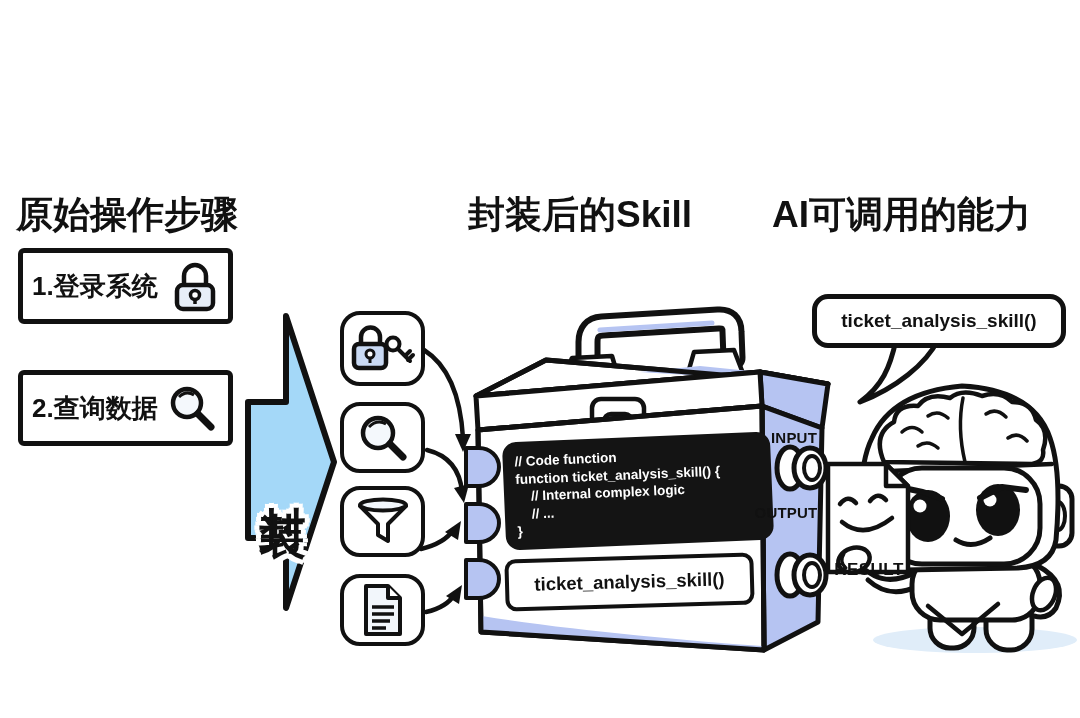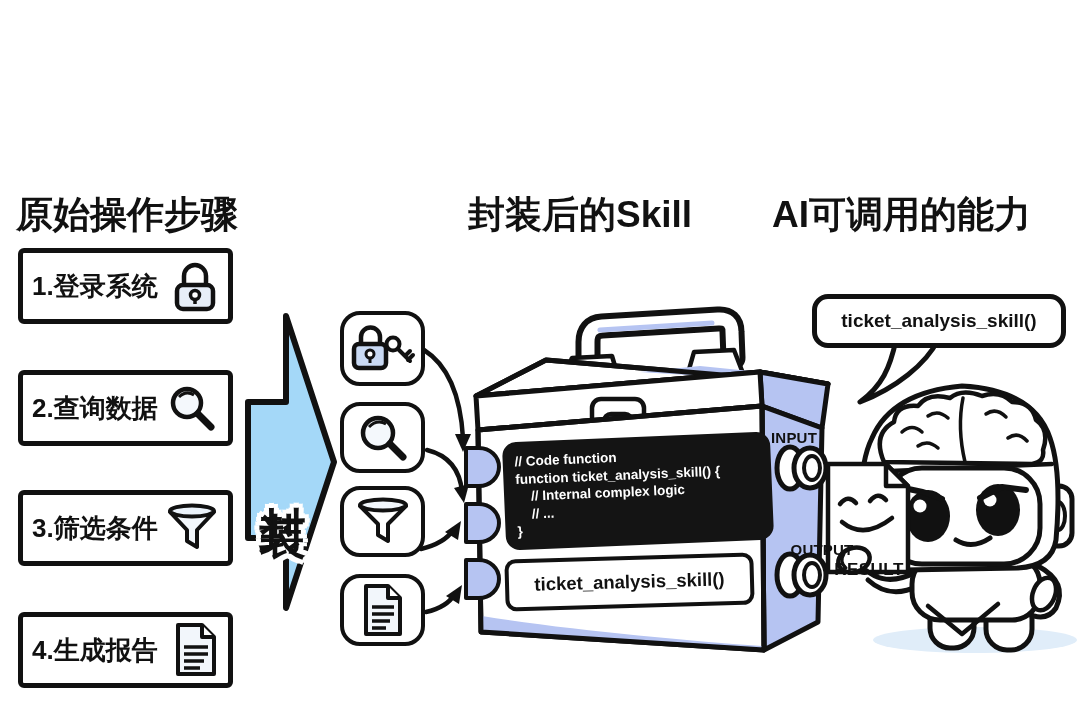--- a/index.html
+++ b/index.html
@@ -44,21 +44,21 @@
   .code-line.indent{padding-left:15px;}
 
   
   .skill-plate{left:505px;top:556px;width:241px;height:44px;background:#fff;border:4px solid #111;
                border-radius:11px;transform:rotate(-1.6deg);display:flex;align-items:center;
                justify-content:center;font-weight:700;font-size:18.5px;white-space:nowrap;}
 
   
   .port-label{font-size:15px;font-weight:800;letter-spacing:0.2px;text-align:center;}
   .lbl-input{left:762px;top:429px;width:64px;}
-  .lbl-output{left:748px;top:541px;width:76px;margin-left:36px;}
+  .lbl-output{left:748px;top:504px;width:76px;}
 
   
   .bubble{left:812px;top:294px;width:254px;height:54px;background:#fff;border:5px solid #111;
           border-radius:16px;display:flex;align-items:center;justify-content:center;
           font-weight:700;font-size:19px;white-space:nowrap;box-sizing:border-box;}
 
   
   .result-label{left:830px;top:538px;width:78px;text-align:center;font-size:17px;font-weight:800;
                 letter-spacing:0.5px;margin-top:22px;}
 
@@ -210,40 +210,21 @@
     <span class="step-label">2.查询数据</span>
     <span>
       <svg width="52" height="52" viewBox="0 0 52 52" fill="none">
         <circle cx="21" cy="21" r="14" fill="#F4F8FC" stroke="#111" stroke-width="4.5"></circle>
         <path d="M 13 15 Q 20 8 28 13" stroke="#111" stroke-width="3"></path>
         <path d="M 32 32 L 45 45" stroke="#111" stroke-width="7" stroke-linecap="round"></path>
       </svg>
     </span>
   </div>
 
-  <div class="abs step-box sb3">
-    <span class="step-label">3.筛选条件</span>
-    <span>
-      <svg width="52" height="50" viewBox="0 0 52 50" fill="none">
-        <path d="M 4 9 L 21 27 L 21 38 L 31 44 L 31 27 L 48 9 Z" fill="#F2F7FC" stroke="#111" stroke-width="4" stroke-linejoin="round"></path>
-        <ellipse cx="26" cy="8" rx="22" ry="5.5" fill="#EAF2FA" stroke="#111" stroke-width="4"></ellipse>
-      </svg>
-    </span>
-  </div>
-
-  <div class="abs step-box sb4">
-    <span class="step-label">4.生成报告</span>
-    <span>
-      <svg width="44" height="56" viewBox="0 0 44 56" fill="none">
-        <path d="M 4 3 H 28 L 40 15 V 52 H 4 Z" fill="#F2F6FB" stroke="#111" stroke-width="4" stroke-linejoin="round"></path>
-        <path d="M 28 3 V 15 H 40" fill="#fff" stroke="#111" stroke-width="4" stroke-linejoin="round"></path>
-        <path d="M 10 25 H 34 M 10 32 H 34 M 10 39 H 30 M 10 46 H 26" stroke="#111" stroke-width="3.5"></path>
-      </svg>
-    </span>
-  </div>
+
 
   <div class="abs arrow-label">封装</div>
 
   <div class="abs mini-box mb1">
     <span>
       <svg width="66" height="54" viewBox="0 0 66 54" fill="none">
         <path d="M 11 22 V 15 a 9.5 9.5 0 0 1 19 0 v 7" stroke="#111" stroke-width="4.5"></path>
         <rect x="4" y="22" width="32" height="24" rx="5" fill="#C9D9F3" stroke="#111" stroke-width="4.5"></rect>
         <circle cx="20" cy="32" r="4" fill="#fff" stroke="#111" stroke-width="3"></circle>
         <path d="M 20 36 V 41" stroke="#111" stroke-width="3"></path>

